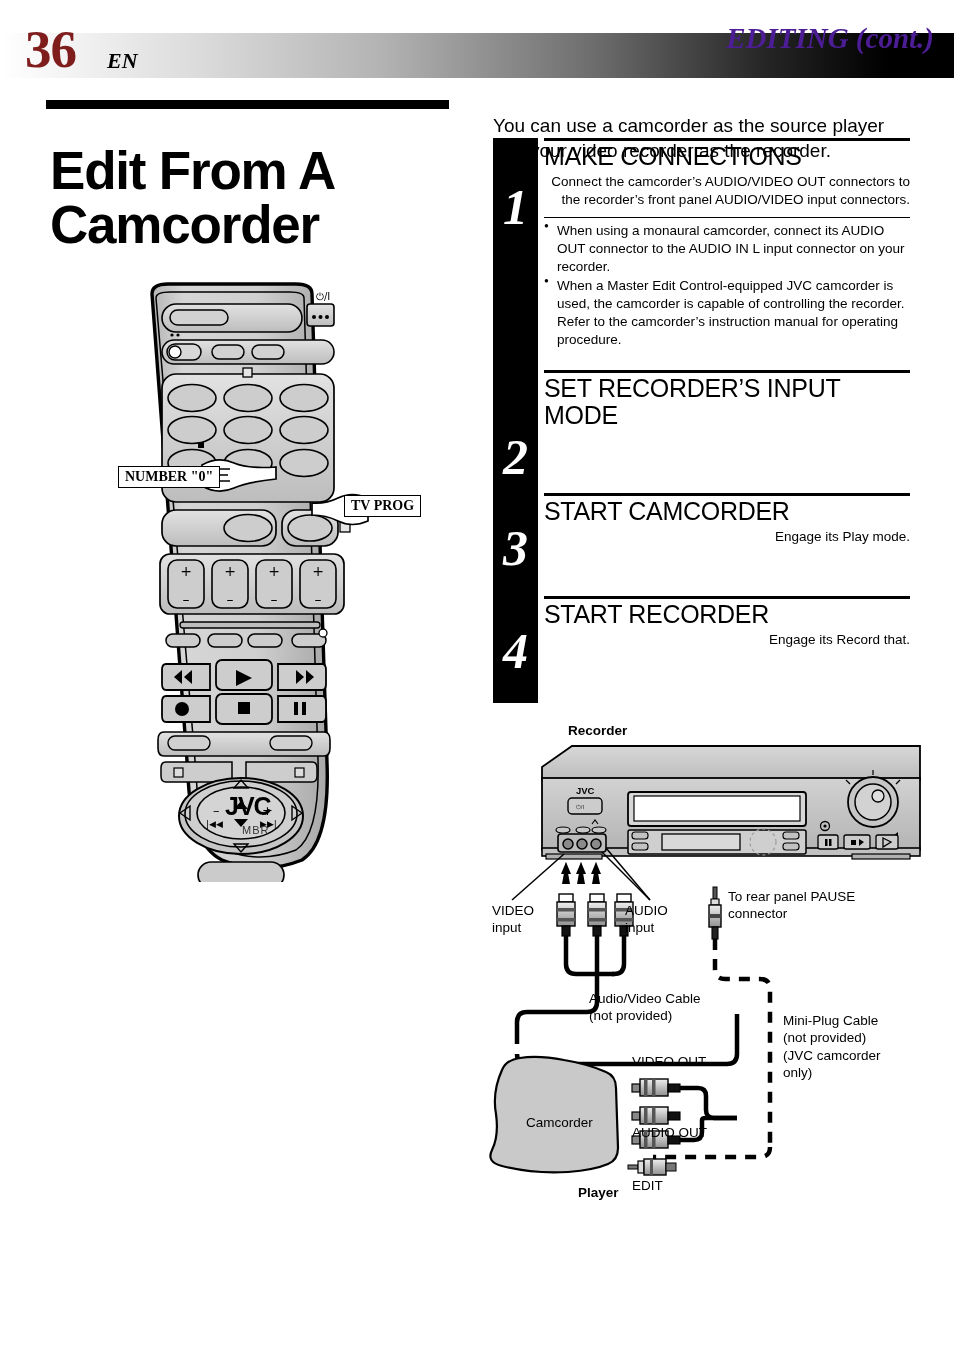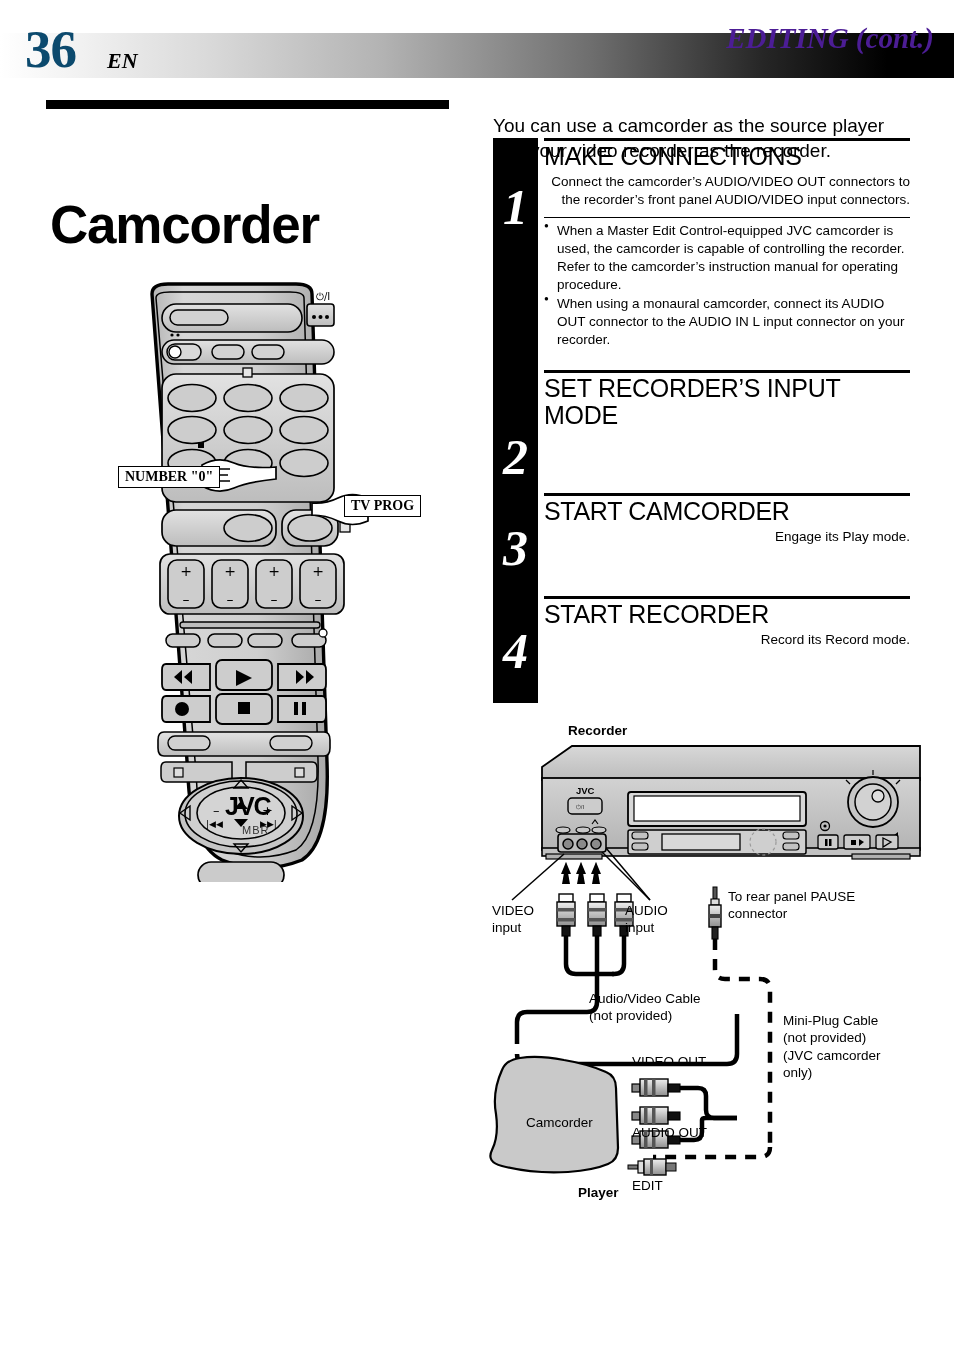--- a/index.html
+++ b/index.html
@@ -3,21 +3,21 @@
 <meta charset="utf-8">
 <style>
   html,body{margin:0;padding:0;background:#ffffff;}
   body{width:954px;height:1349px;position:relative;overflow:hidden;
        font-family:"Liberation Sans",sans-serif;color:#000;}
 
   
   #header-bar{position:absolute;left:0;top:33px;width:954px;height:45px;
       background:linear-gradient(to right,#ffffff 0%,#f2f2f2 8%,#d9d9d9 22%,#b3b3b3 40%,#6e6e6e 62%,#262626 80%,#000000 93%,#000000 100%);}
   #page-number{position:absolute;left:25px;top:23px;font-family:"Liberation Serif",serif;
-      font-size:53px;font-weight:700;line-height:1;color:#0c4a6e;letter-spacing:-1px;}
+      font-size:53px;font-weight:700;line-height:1;color:#7f1d1d;letter-spacing:-1px;}
   #page-lang{position:absolute;left:97px;top:50px;font-family:"Liberation Serif",serif;
       font-size:22px;font-weight:700;font-style:italic;line-height:1;color:#000;margin-left:10px;}
   #section-title{position:absolute;right:20px;top:24px;font-family:"Liberation Serif",serif;
       font-size:29px;font-weight:700;font-style:italic;color:#4c1d95;line-height:1;white-space:nowrap;}
 
   
   #title-rule{position:absolute;left:46px;top:100px;width:403px;height:9px;background:#000;}
   #doc-title{position:absolute;left:50px;top:108px;width:420px;
       font-family:"Liberation Sans",sans-serif;font-weight:700;font-size:53px;
       line-height:1.02;letter-spacing:-1.2px;}
@@ -52,21 +52,21 @@
 </head>
 <body>
 
 <div id="header-bar"></div>
 <div id="page-number">36</div>
 <div id="page-lang">EN</div>
 <div id="section-title">EDITING (cont.)</div>
 
 <div id="title-rule"></div>
 <h1 id="doc-title">
-  <br>
+  <span>Edit From A</span><br>
   <span>Camcorder</span>
 </h1>
 
 <div id="remote-wrap">
 <svg width="300" height="600" viewBox="0 0 300 600">
   <defs>
     <linearGradient id="gbody" x1="0" y1="0" x2="1" y2="0">
       <stop offset="0%" stop-color="#b5b5b5"></stop>
           <stop offset="18%" stop-color="#d6d6d6"></stop>
       <stop offset="60%" stop-color="#cfcfcf"></stop>
@@ -216,22 +216,22 @@
 <div id="steps">
 
   <div class="step" style="top:0px;">
     <div class="step-num" style="top:44px;">1</div>
     <div class="step-body">
       <div class="step-rule"></div>
       <div class="step-head">MAKE CONNECTIONS</div>
       <div class="step-text">Connect the camcorder’s AUDIO/VIDEO OUT connectors to the recorder’s front panel AUDIO/VIDEO input connectors.</div>
       <div class="note-rule"></div>
       <ul class="notes">
+        <li>When using a monaural camcorder, connect its AUDIO OUT connector to the AUDIO IN L input connector on your recorder.</li>
         <li>When a Master Edit Control-equipped JVC camcorder is used, the camcorder is capable of controlling the recorder. Refer to the camcorder’s instruction manual for operating procedure.</li>
-        <li>When using a monaural camcorder, connect its AUDIO OUT connector to the AUDIO IN L input connector on your recorder.</li>
       </ul>
     </div>
   </div>
 
   <div class="step" style="top:232px;">
     <div class="step-num" style="top:62px;">2</div>
     <div class="step-body">
       <div class="step-rule"></div>
       <div class="step-head">SET RECORDER’S INPUT MODE</div>
     </div>
@@ -244,21 +244,21 @@
       <div class="step-head">START CAMCORDER</div>
       <div class="step-text">Engage its Play mode.</div>
     </div>
   </div>
 
   <div class="step" style="top:458px;">
     <div class="step-num" style="top:30px;">4</div>
     <div class="step-body">
       <div class="step-rule"></div>
       <div class="step-head">START RECORDER</div>
-      <div class="step-text">Record its Record mode.</div>
+      <div class="step-text">Engage its Record that.</div>
     </div>
   </div>
 
 </div>
 
 <div id="diagram">
 
   <div class="dlabel bold" style="left:88px;top:0px;">Recorder</div>
 
   <svg width="474" height="500" viewBox="0 0 474 500" style="position:absolute;left:0;top:0;">

